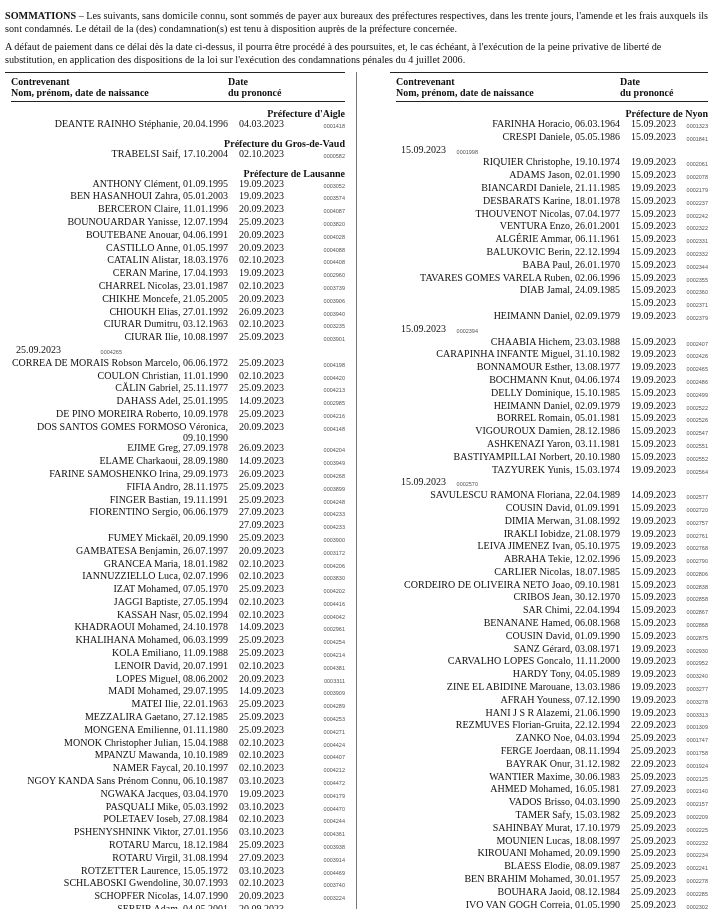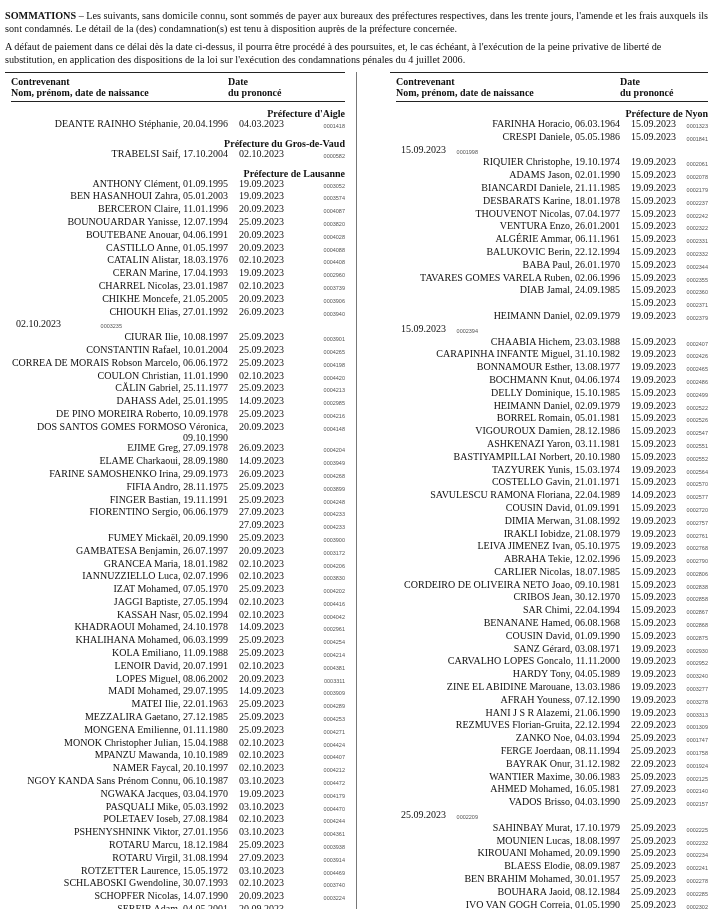--- a/index.html
+++ b/index.html
@@ -120,30 +120,30 @@
           <div class="name">CHIKHE Moncefe, 21.05.2005</div>
           <div class="date">20.09.2023</div>
           <div class="code">0003906</div>
         </div>
         <div class="row">
           <div class="name">CHIOUKH Elias, 27.01.1992</div>
           <div class="date">26.09.2023</div>
           <div class="code">0003940</div>
         </div>
         <div class="row">
+          <div class="name">CIURAR Dumitru, 03.12.1963</div>
           <div class="date">02.10.2023</div>
           <div class="code">0003235</div>
         </div>
         <div class="row">
           <div class="name">CIURAR Ilie, 10.08.1997</div>
           <div class="date">25.09.2023</div>
           <div class="code">0003901</div>
         </div>
         <div class="row">
-          <div class="name">CONSTANTIN Rafael, 10.01.2004</div>
           <div class="date">25.09.2023</div>
           <div class="code">0004265</div>
         </div>
         <div class="row">
           <div class="name">CORREA DE MORAIS Robson Marcelo, 06.06.1972</div>
           <div class="date">25.09.2023</div>
           <div class="code">0004198</div>
         </div>
         <div class="row">
           <div class="name">COULON Christian, 11.01.1990</div>
@@ -506,21 +506,20 @@
           <div class="name">BASTIYAMPILLAI Norbert, 20.10.1980</div>
           <div class="date">15.09.2023</div>
           <div class="code">0002552</div>
         </div>
         <div class="row">
           <div class="name">TAZYUREK Yunis, 15.03.1974</div>
           <div class="date">19.09.2023</div>
           <div class="code">0002564</div>
         </div>
         <div class="row">
-          <div class="name">COSTELLO Gavin, 21.01.1971</div>
           <div class="date">15.09.2023</div>
           <div class="code">0002570</div>
         </div>
         <div class="row">
           <div class="name">SAVULESCU RAMONA Floriana, 22.04.1989</div>
           <div class="date">14.09.2023</div>
           <div class="code">0002577</div>
         </div>
         <div class="row">
           <div class="name">COUSIN David, 01.09.1991</div>
@@ -636,20 +635,21 @@
           <div class="name">AHMED Mohamed, 16.05.1981</div>
           <div class="date">27.09.2023</div>
           <div class="code">0002140</div>
         </div>
         <div class="row">
           <div class="name">VADOS Brisso, 04.03.1990</div>
           <div class="date">25.09.2023</div>
           <div class="code">0002157</div>
         </div>
         <div class="row">
+          <div class="name">TAMER Safy, 15.03.1982</div>
           <div class="date">25.09.2023</div>
           <div class="code">0002209</div>
         </div>
         <div class="row">
           <div class="name">SAHINBAY Murat, 17.10.1979</div>
           <div class="date">25.09.2023</div>
           <div class="code">0002225</div>
         </div>
         <div class="row">
           <div class="name">MOUNIEN Lucas, 18.08.1997</div>

